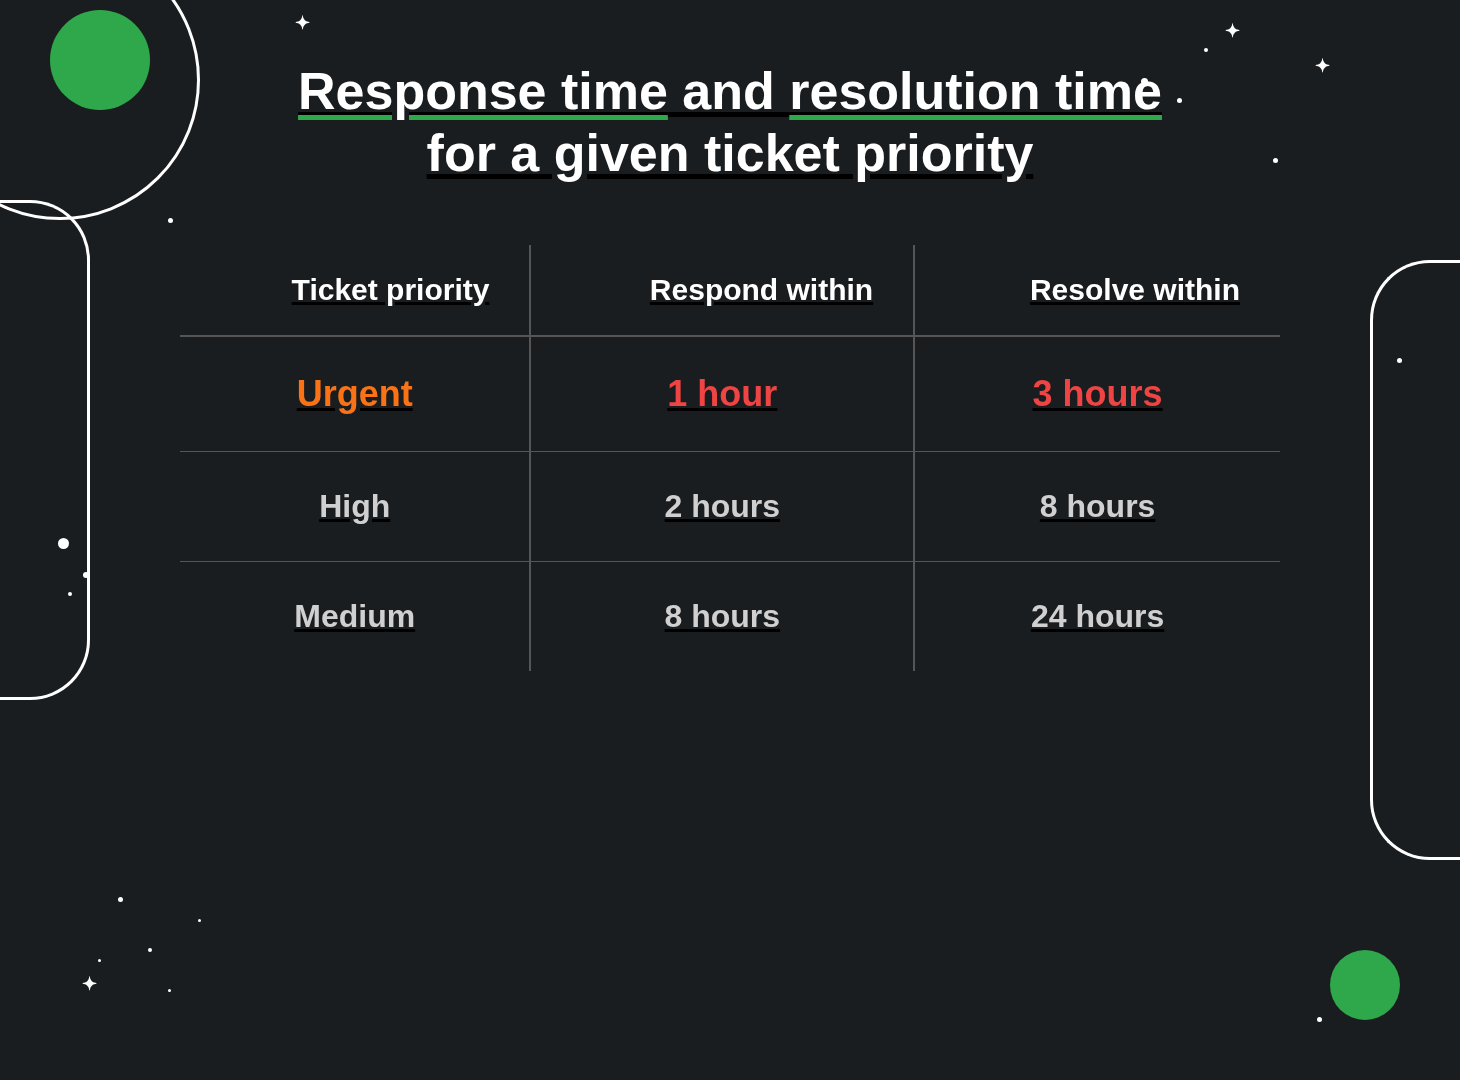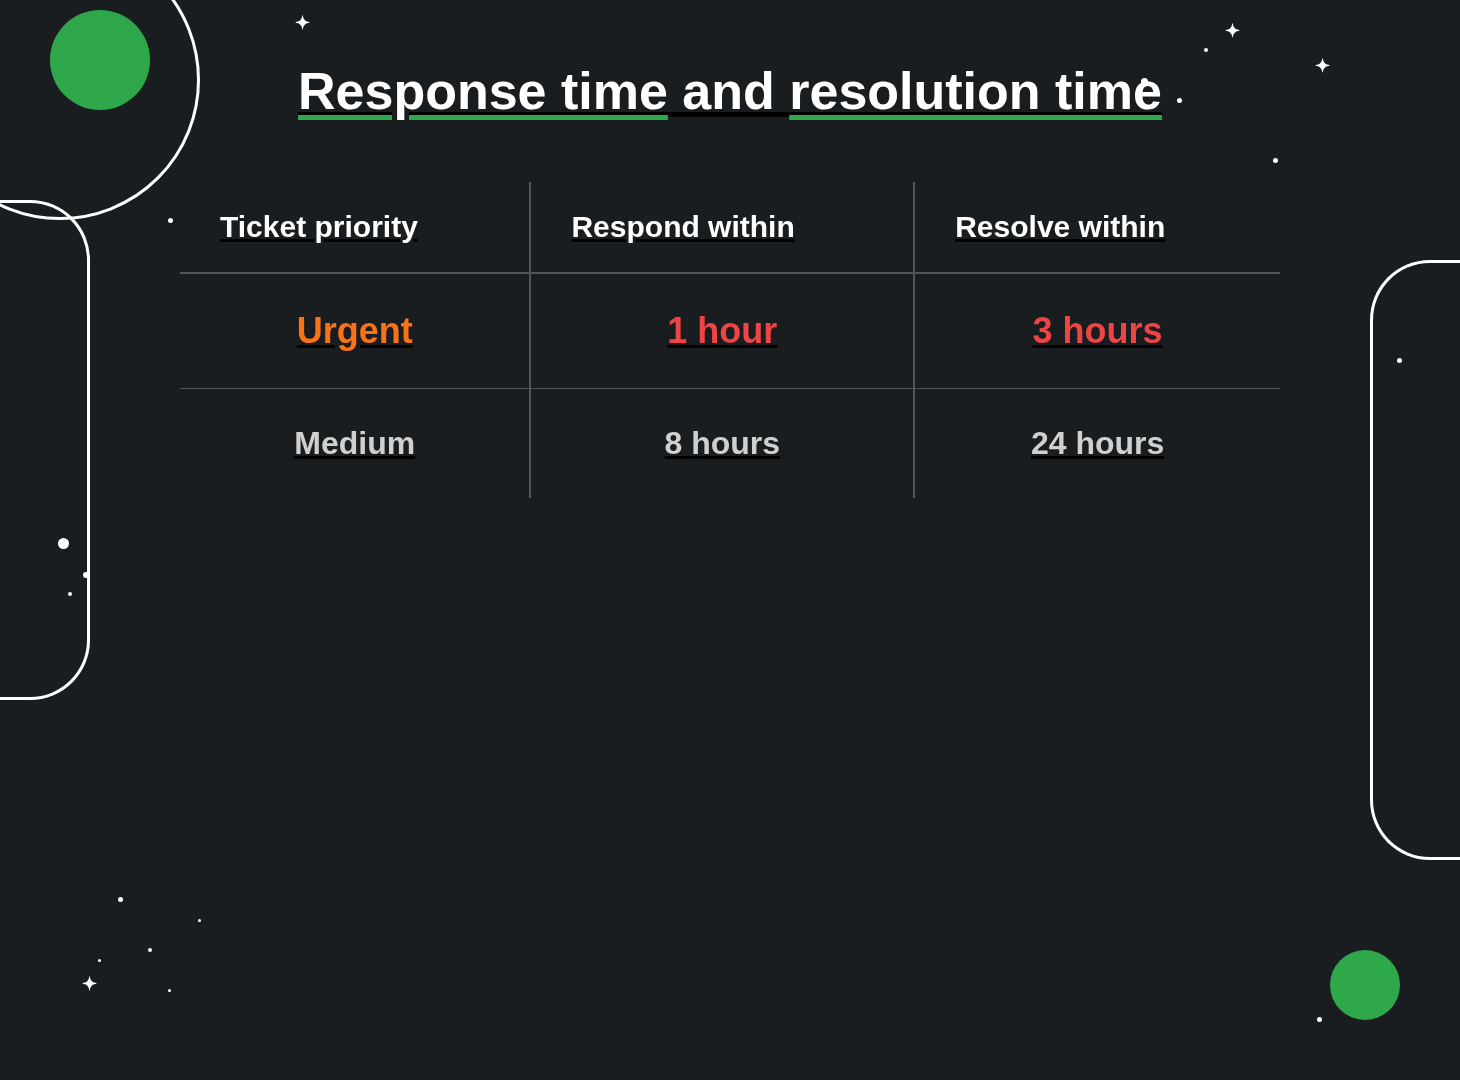--- a/index.html
+++ b/index.html
@@ -129,21 +129,21 @@
     table {
       width: 100%;
       border-collapse: collapse;
     }
 
     thead tr th {
       color: white;
       font-size: 30px;
       font-weight: 900;
       padding: 28px 40px;
-      text-align: left;
+      text-align: right;
       border-bottom: 2px solid #555;
     }
 
     thead tr th:not(:last-child) {
       border-right: 2px solid #555;
     }
 
     tbody tr {
       border-bottom: 1.5px solid #555;
     }
@@ -203,38 +203,44 @@
 <div class="dot" style="bottom:118px; left:98px; width:3px; height:3px;"></div>
 <div class="dot" style="bottom:88px; left:168px; width:3px; height:3px;"></div>
 <div class="dot" style="bottom:158px; left:198px; width:3px; height:3px;"></div>
 <div class="dot" style="top:358px; right:58px; width:5px; height:5px;"></div>
 <div class="dot" style="bottom:58px; right:138px; width:5px; height:5px;"></div>
 
 <div class="content">
 
   <h1 class="title">
     <span class="underline-green">Response time</span><span> and </span><span class="underline-green">resolution time</span><br>
+    <span>for a given ticket priority</span>
   </h1>
 
   <div class="table-wrapper">
     <table>
       <thead>
         <tr>
           <th>Ticket priority</th>
           <th>Respond within</th>
           <th>Resolve within</th>
         </tr>
       </thead>
       <tbody>
         <tr>
           <td class="urgent">Urgent</td>
           <td class="urgent-value">1 hour</td>
           <td class="urgent-value">3 hours</td>
         </tr>
         <tr>
+          <td>High</td>
+          <td>2 hours</td>
+          <td>8 hours</td>
+        </tr>
+        <tr>
           <td>Medium</td>
           <td>8 hours</td>
           <td>24 hours</td>
         </tr>
       </tbody>
     </table>
   </div>
 
 </div>
 

